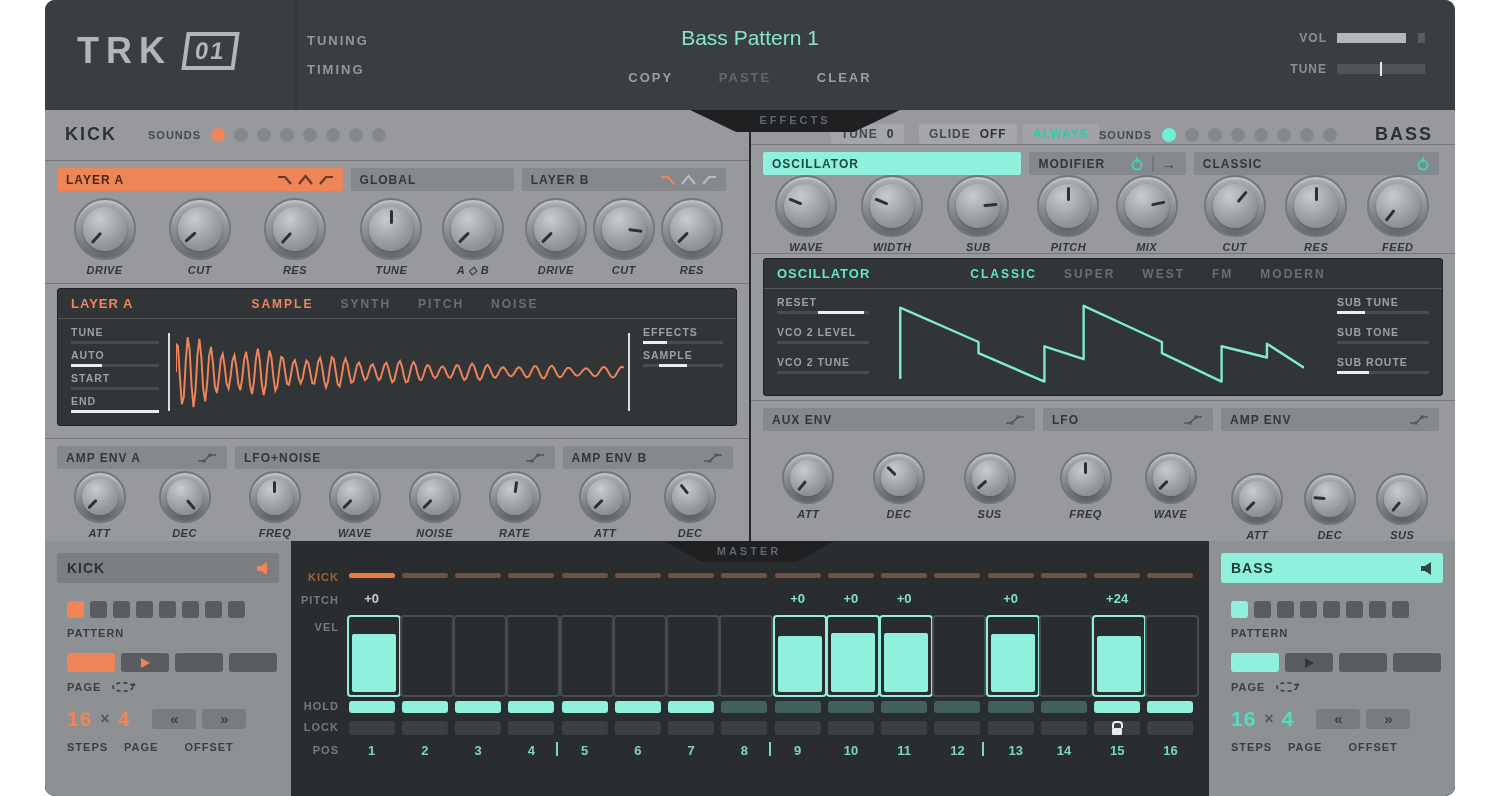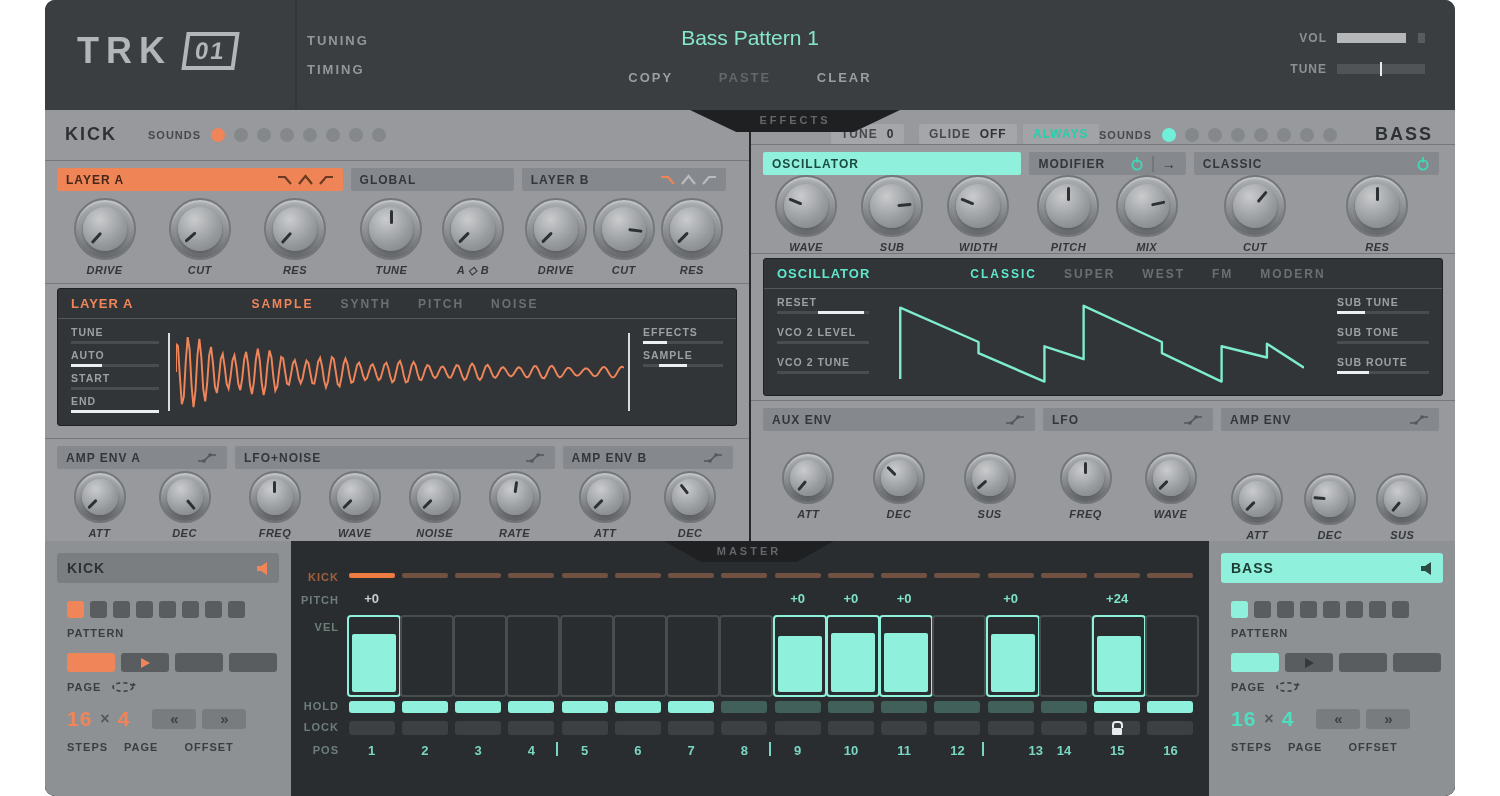--- a/index.html
+++ b/index.html
@@ -525,32 +525,32 @@
                 <div class="knob-ring">
                   <div class="knob">
                     <div class="knob-pointer" style="--a: -68deg;"></div>
                   </div>
                 </div>
                 <div class="knob-label">WAVE</div>
               </div>
               <div class="knob-wrap">
                 <div class="knob-ring">
                   <div class="knob">
+                    <div class="knob-pointer" style="--a: -68deg;"></div>
+                  </div>
+                </div>
+                <div class="knob-label">WIDTH</div>
+              </div>
+              <div class="knob-wrap">
+                <div class="knob-ring">
+                  <div class="knob">
                     <div class="knob-pointer" style="--a: 85deg;"></div>
                   </div>
                 </div>
                 <div class="knob-label">SUB</div>
-              </div>
-              <div class="knob-wrap">
-                <div class="knob-ring">
-                  <div class="knob">
-                    <div class="knob-pointer" style="--a: -68deg;"></div>
-                  </div>
-                </div>
-                <div class="knob-label">WIDTH</div>
               </div>
             </div>
           </div>
           <div class="ksec" style="flex: 0 0 23%;">
             <div class="ksec-head">
               <span>MODIFIER</span>
               <span class="spacer"></span>
               <svg width="14" height="15" viewBox="0 0 14 15">
                 <circle cx="7" cy="9" r="4.6" fill="none" stroke="#3fd9ba" stroke-width="1.8"></circle>
                 <line x1="7" y1="1" x2="7" y2="6.5" stroke="#3fd9ba" stroke-width="1.8"></line>
@@ -594,20 +594,28 @@
                 </div>
                 <div class="knob-label">CUT</div>
               </div>
               <div class="knob-wrap">
                 <div class="knob-ring">
                   <div class="knob">
                     <div class="knob-pointer" style="--a: 0deg;"></div>
                   </div>
                 </div>
                 <div class="knob-label">RES</div>
+              </div>
+              <div class="knob-wrap">
+                <div class="knob-ring">
+                  <div class="knob">
+                    <div class="knob-pointer" style="--a: -142deg;"></div>
+                  </div>
+                </div>
+                <div class="knob-label">FEED</div>
               </div>
             </div>
           </div>
         </div>
       <div class="row-display">
         <div class="display">
           <div class="disp-head">
             <span class="disp-title teal">OSCILLATOR</span>
             <div class="disp-tabs bass" id="bass-tabs">
                 <span class="dtab act-teal">CLASSIC</span>
@@ -948,21 +956,21 @@
         <div class="seq-pill" style="left: 643.4px; top: 160px; width: 46px;"></div>
         <div class="seq-lockpill" style="left: 643.4px; top: 180px; width: 46px;"></div>
         <div class="seq-pos" style="left: 639.8px; top: 202px; width: 53.3px;">12</div>
         <div class="seq-dash" style="left: 696.6px; top: 32px; width: 46px;"></div>
         <div class="seq-pitch" style="left: 693px; top: 50px; width: 53.3px;">+0</div>
         <div class="seq-slot on" style="left: 694.5px; top: 74px; width: 50px;">
           <div class="seq-fill" style="height: 74%;"></div>
         </div>
         <div class="seq-pill" style="left: 696.6px; top: 160px; width: 46px;"></div>
         <div class="seq-lockpill" style="left: 696.6px; top: 180px; width: 46px;"></div>
-        <div class="seq-pos" style="left: 718px; top: 202px; width: 53.3px;">13</div>
+        <div class="seq-pos" style="left: 698px; top: 202px; width: 53.3px;">13</div>
         <div class="seq-dash" style="left: 749.9px; top: 32px; width: 46px;"></div>
         <div class="seq-slot" style="left: 747.8px; top: 74px; width: 50px;"></div>
         <div class="seq-pill" style="left: 749.9px; top: 160px; width: 46px;"></div>
         <div class="seq-lockpill" style="left: 749.9px; top: 180px; width: 46px;"></div>
         <div class="seq-pos" style="left: 746.3px; top: 202px; width: 53.3px;">14</div>
         <div class="seq-dash" style="left: 803.1px; top: 32px; width: 46px;"></div>
         <div class="seq-pitch" style="left: 799.5px; top: 50px; width: 53.3px;">+24</div>
         <div class="seq-slot on" style="left: 801px; top: 74px; width: 50px;">
           <div class="seq-fill" style="height: 72%;"></div>
         </div>

